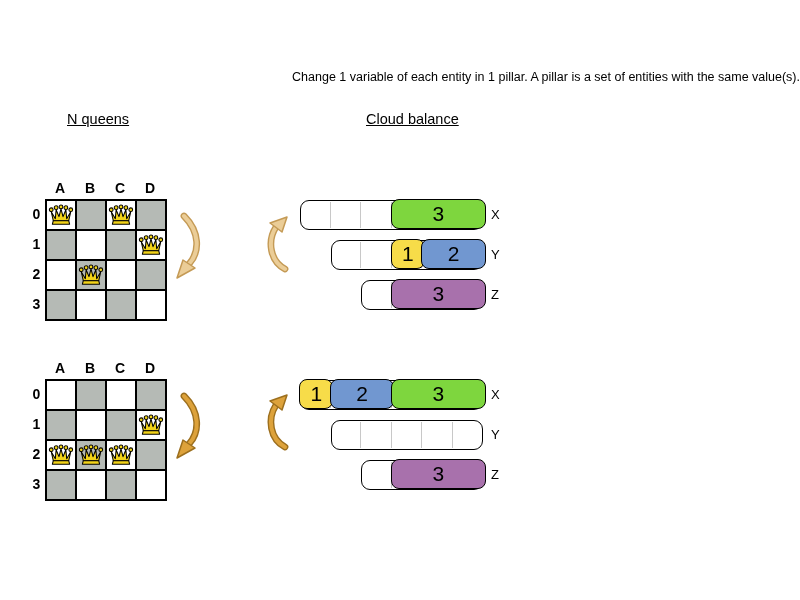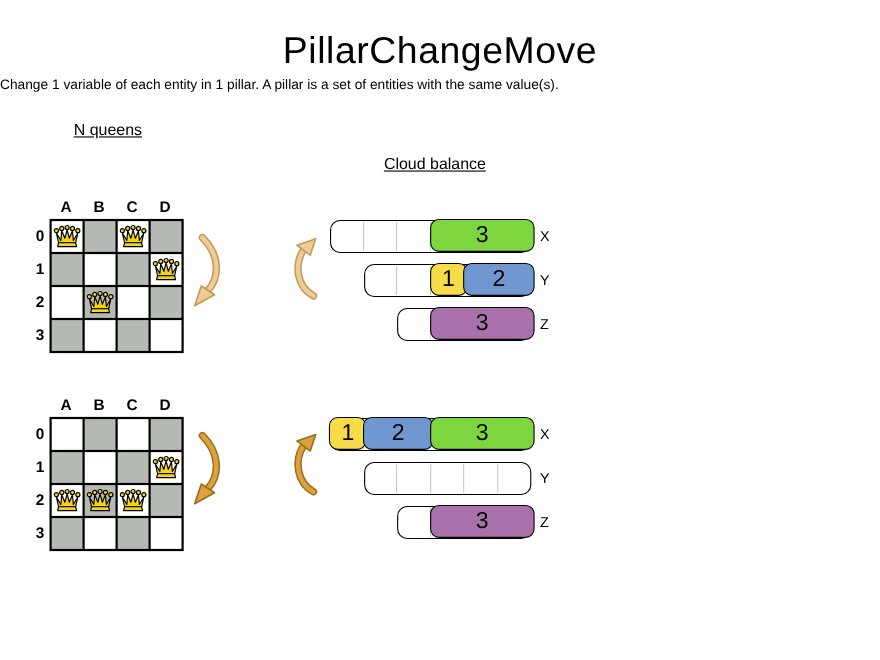--- a/index.html
+++ b/index.html
@@ -1,23 +1,23 @@
 <!DOCTYPE html>
 <html><head>
 <meta charset="utf-8">
 <style>
   html,body{margin:0;padding:0;background:#fff;}
   .canvas{position:relative;width:800px;height:600px;background:#ffffff;
           font-family:"Liberation Sans",sans-serif;color:#000;overflow:hidden;}
   .title{position:absolute;left:0;top:27px;width:100%;text-align:center;
          font-size:34px;letter-spacing:0.5px;}
-  .subtitle{position:absolute;left:0;top:70px;width:100%;text-align:left;font-size:12.5px;}
+  .subtitle{position:absolute;left:0;top:70px;width:100%;text-align:right;font-size:12.5px;}
   .section-label{position:absolute;font-size:14.5px;text-decoration:underline;}
   #nq-label{left:67px;top:111px;}
-  #cb-label{left:349px;top:111px;margin-top:31px;}
+  #cb-label{left:366px;top:111px;}
 
   
   .board{position:absolute;left:28px;}
   #board-before{top:180px;}
   #board-after{top:360px;}
   .board-head{display:flex;margin-left:17px;height:19px;}
   .col-h{width:30px;text-align:center;font-size:14px;font-weight:bold;}
   .board-body{display:flex;}
   .rowlabels{width:17px;}
   .row-l{height:30px;line-height:30px;text-align:center;font-size:14px;font-weight:bold;}
@@ -42,21 +42,20 @@
   #arrow-q-before{left:170px;top:212px;}
   #arrow-q-after{left:170px;top:392px;}
   #arrow-c-before{left:263px;top:216px;}
   #arrow-c-after{left:263px;top:394px;}
 </style>
 </head>
 <body>
 
 <div class="canvas">
 
-  <div class="title">PillarChangeMove</div>
   <div class="subtitle">Change 1 variable of each entity in 1 pillar. A pillar is a set of entities with the same value(s).</div>
 
   <div class="section-label" id="nq-label">N queens</div>
   <div class="section-label" id="cb-label">Cloud balance</div>
 
   <div class="board" id="board-before">
       <div class="board-head">
         <div class="col-h">A</div>
         <div class="col-h">B</div>
         <div class="col-h">C</div>

